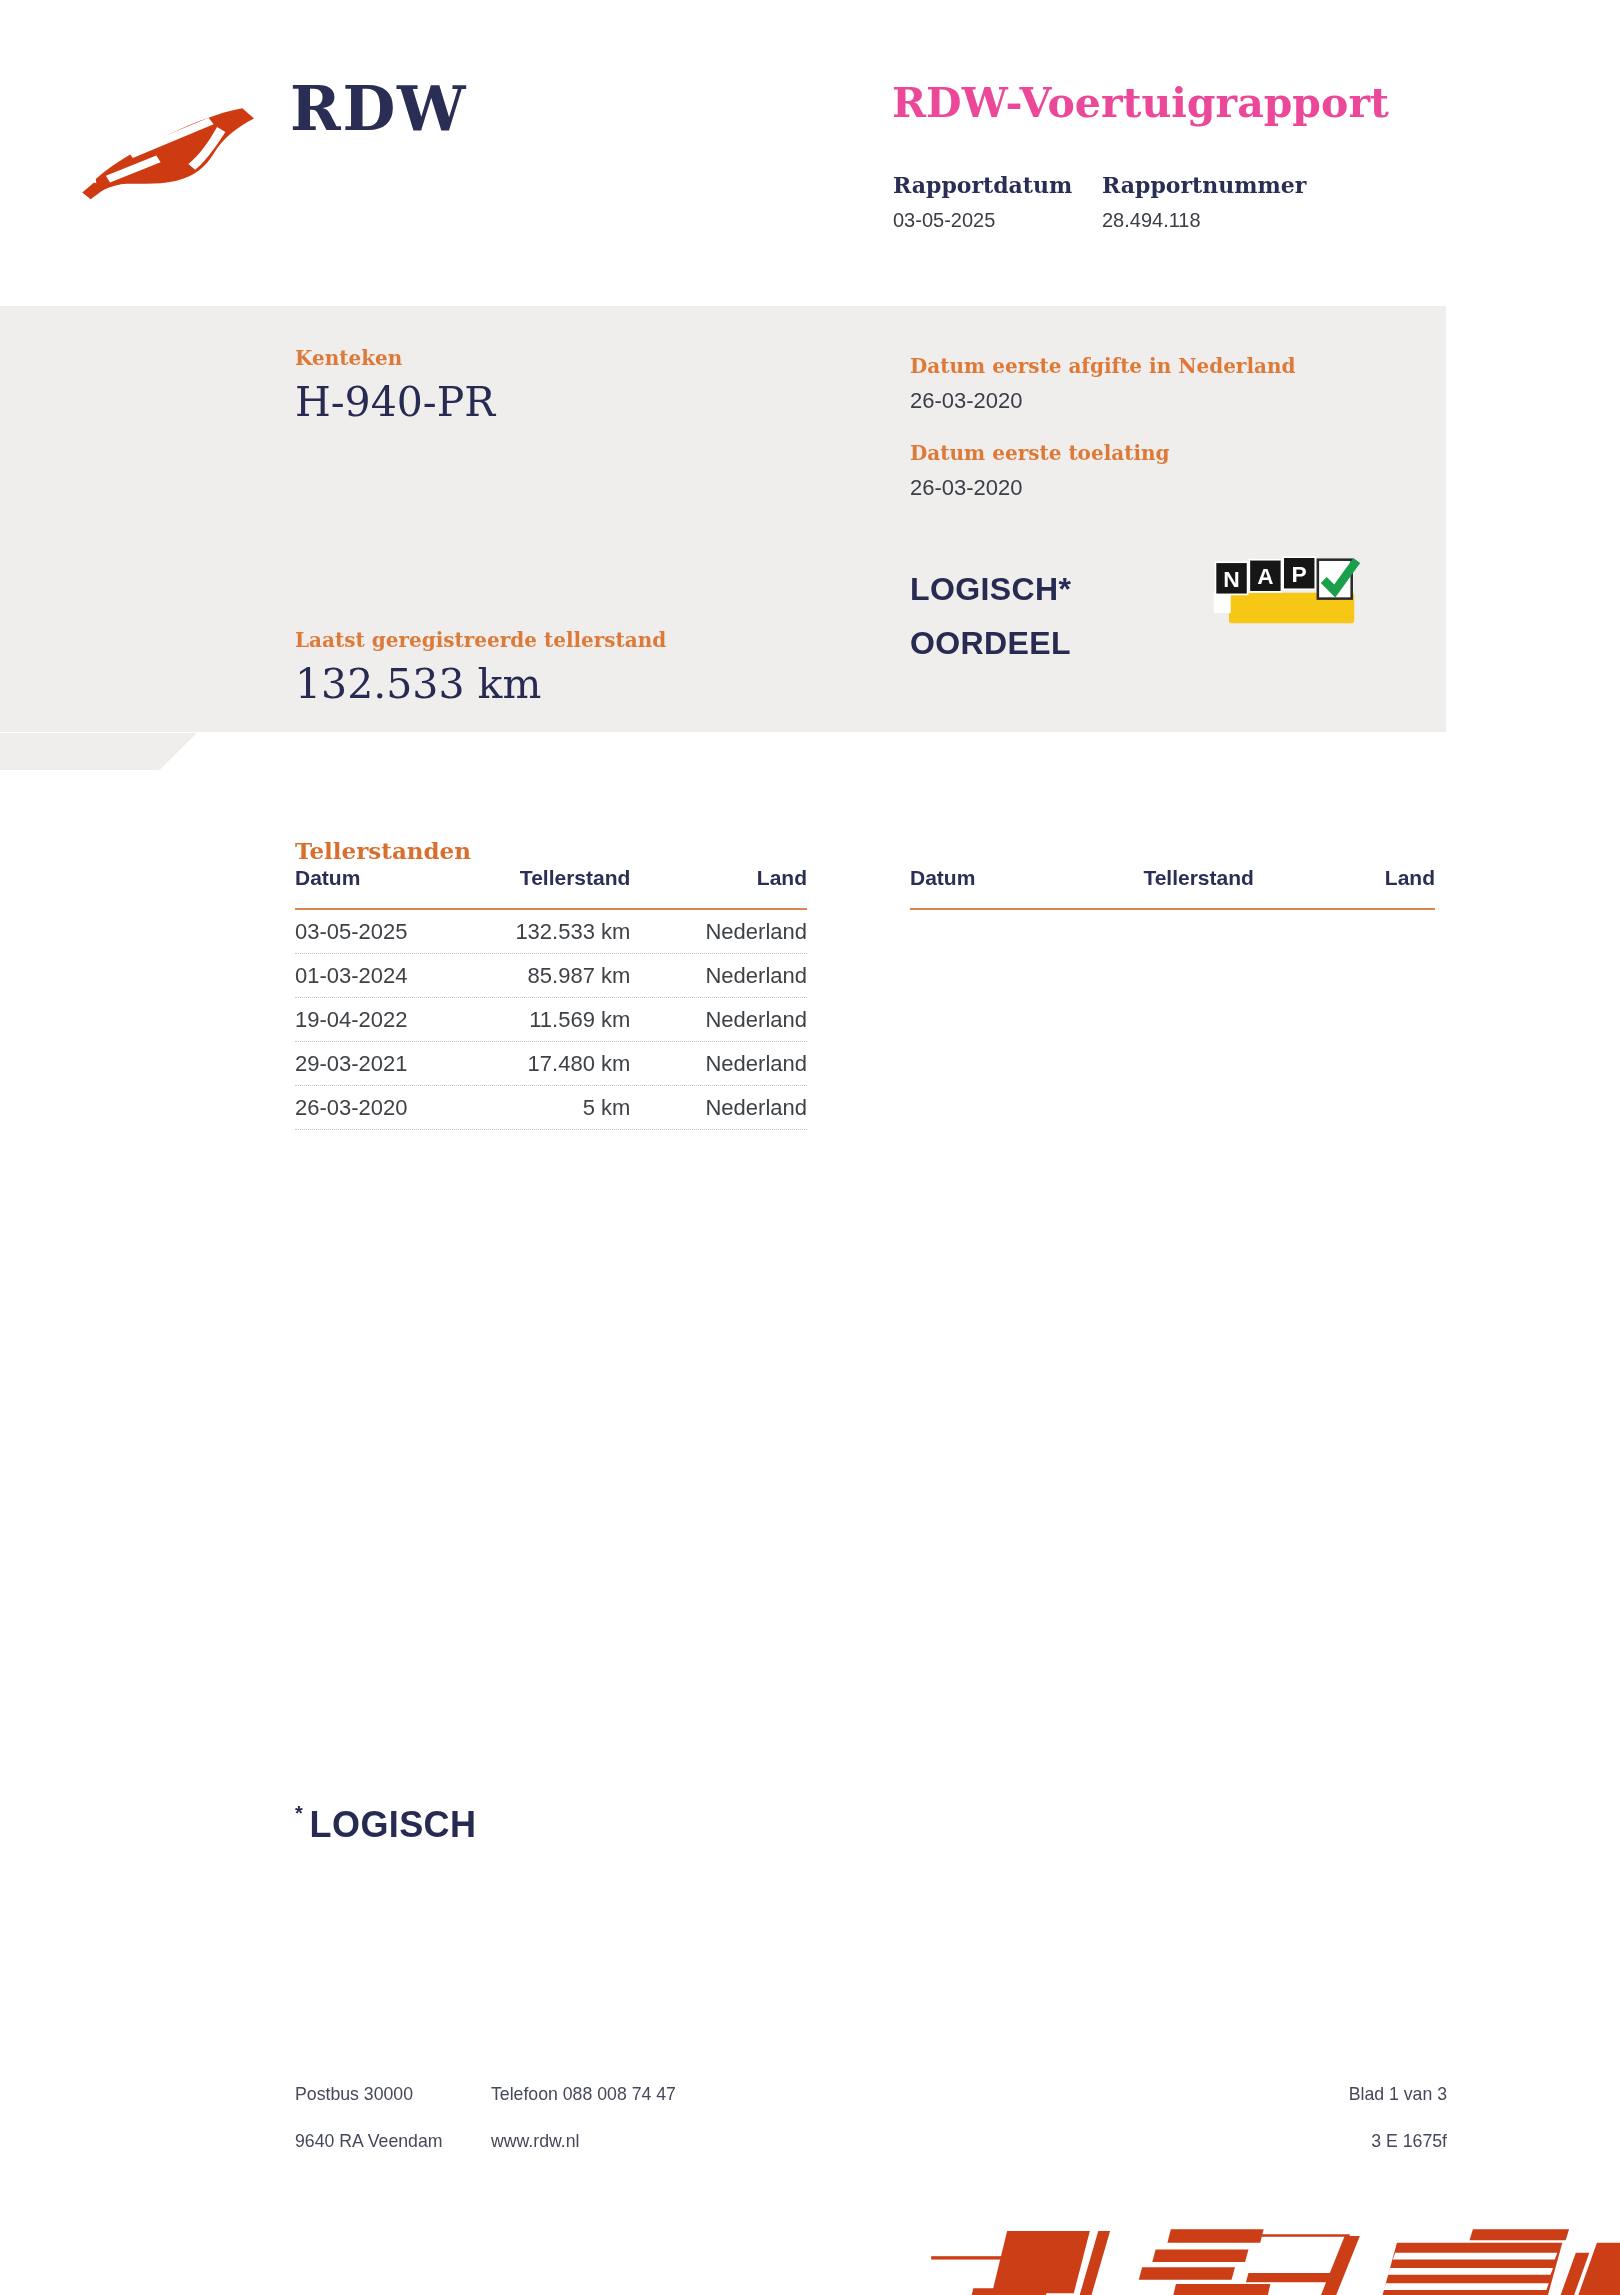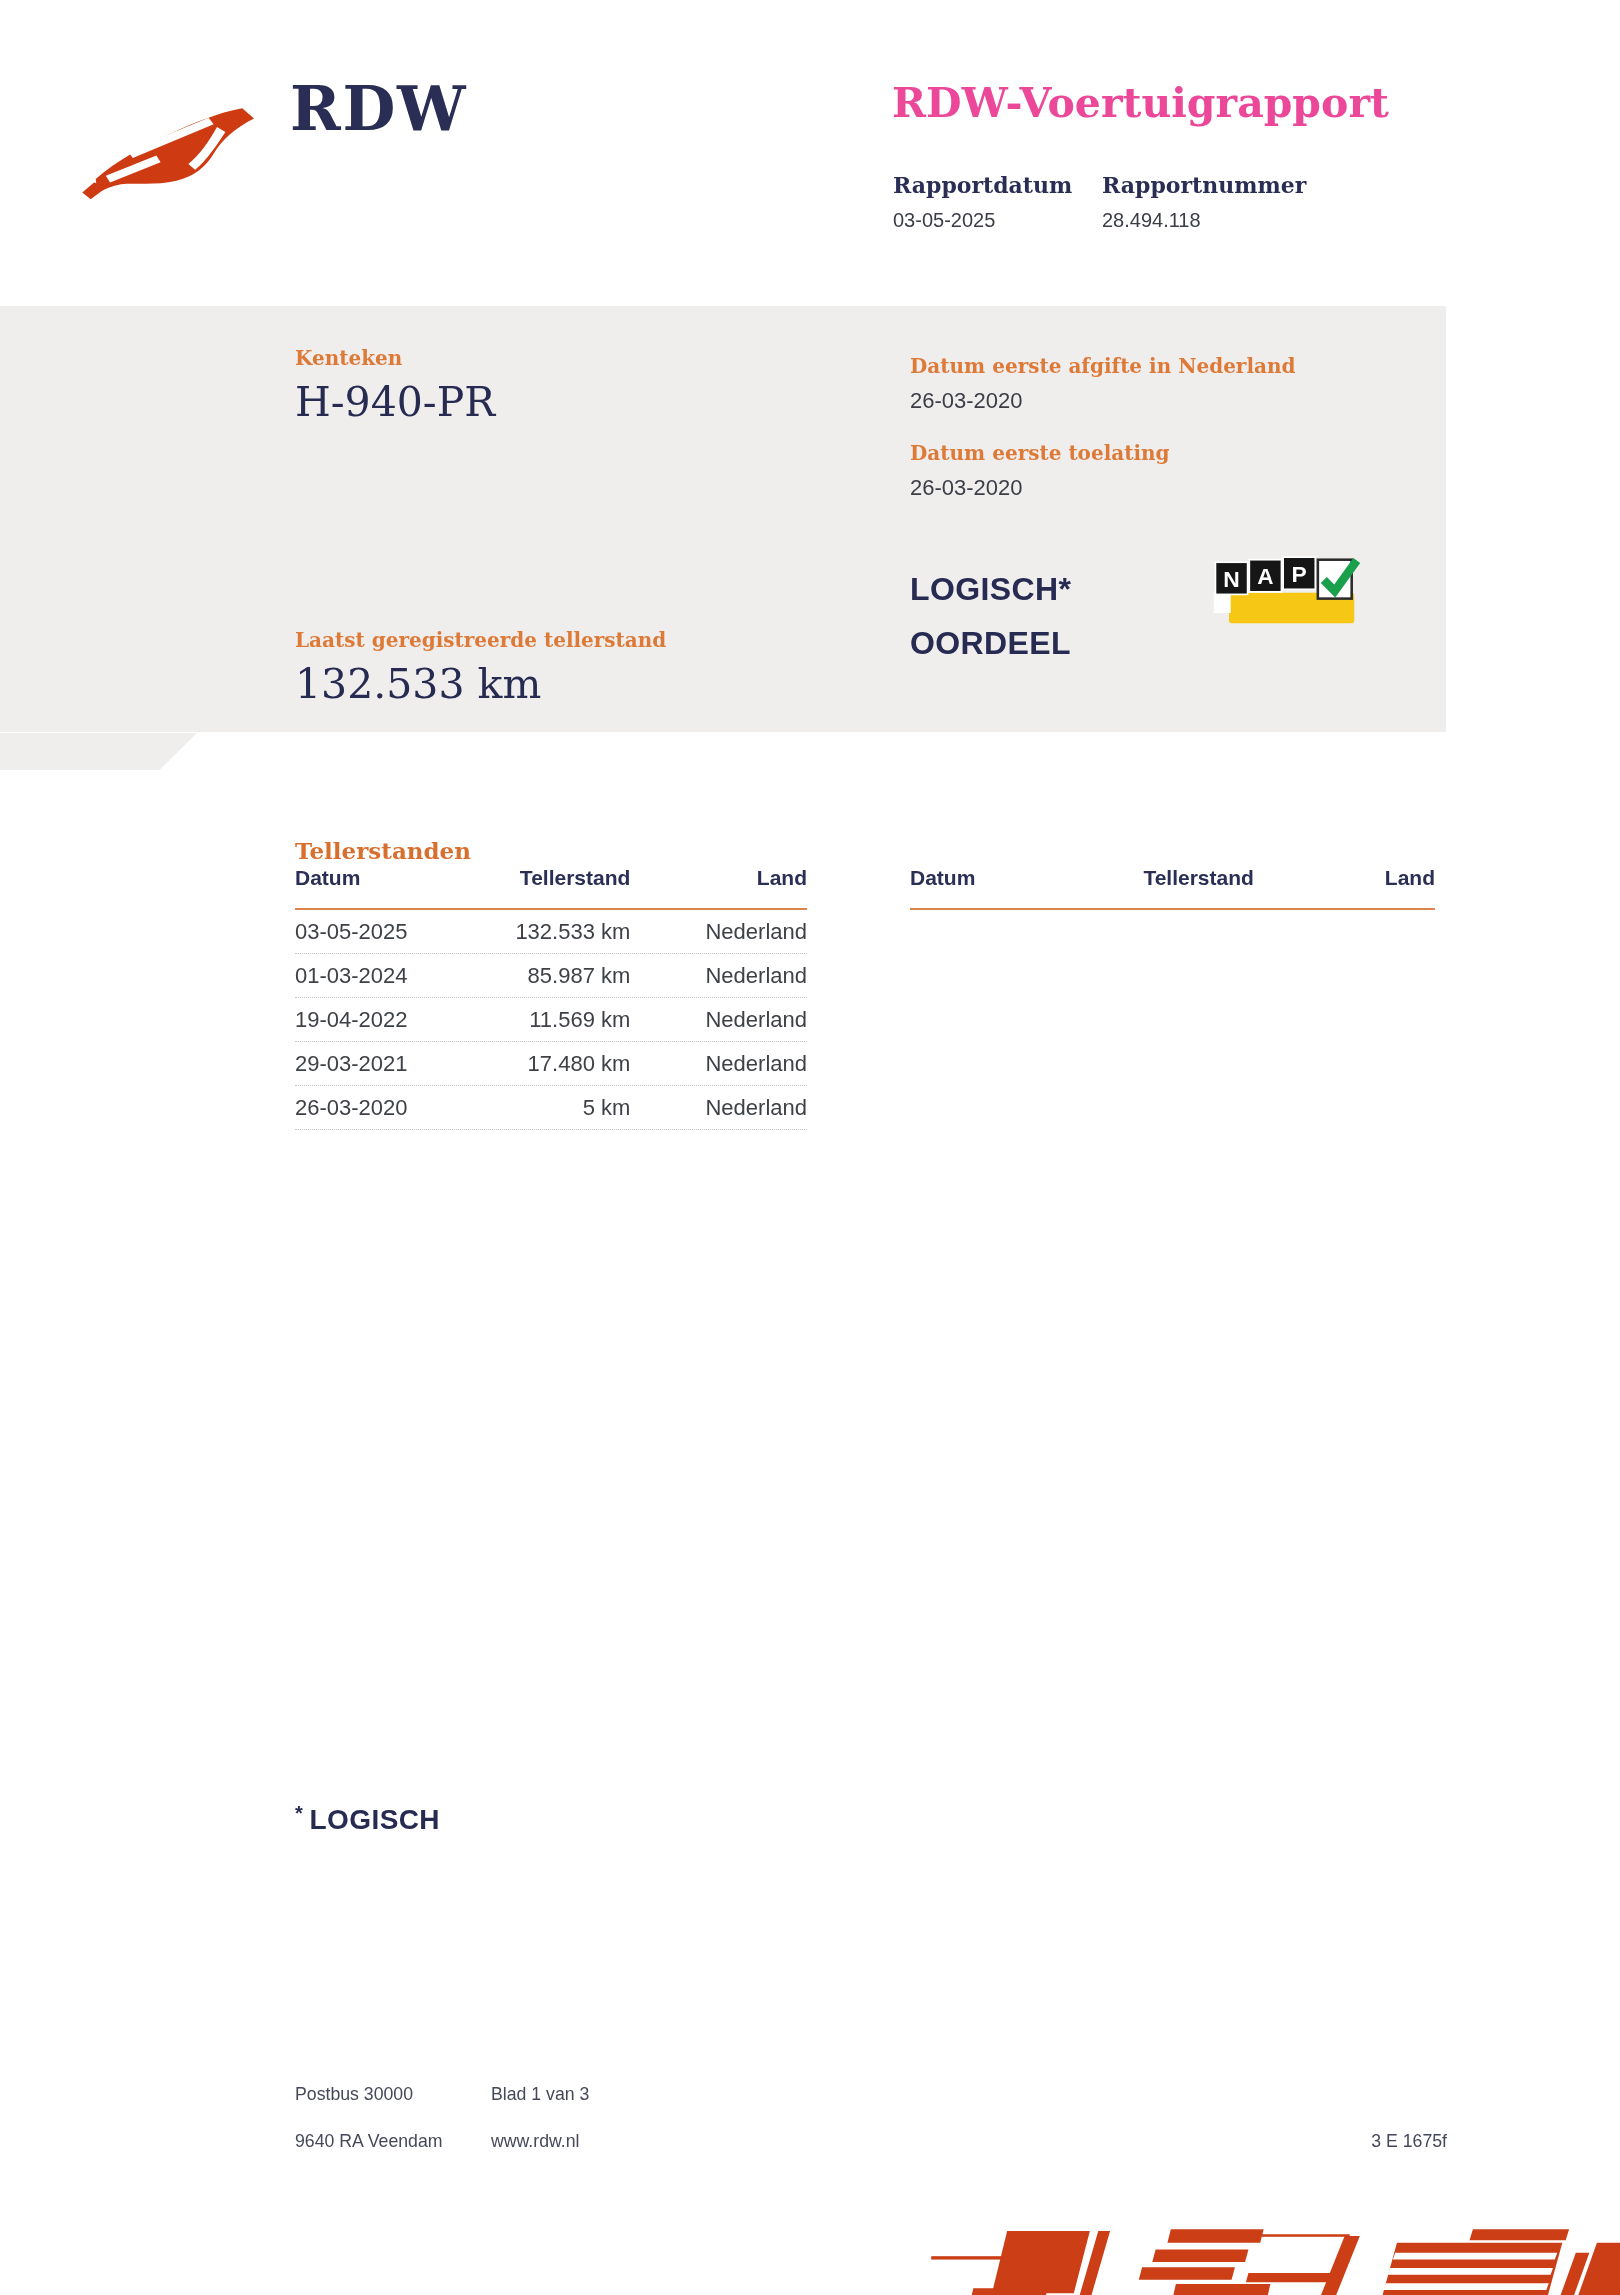--- a/index.html
+++ b/index.html
@@ -76,21 +76,21 @@
   .col-datum { width:38%; text-align:left; }
   .col-tell  { width:27.5%; text-align:right; }
   .col-land  { flex:1; text-align:right; }
 
   
   .footnote-head {
     position:absolute; left:295px; top:1802px; display:flex; align-items:flex-start;
     color:#272b52;
   }
   .footnote-head .ast { font-size:20px; font-weight:bold; margin:0 6.8px 0 0; }
-  .footnote-head .word { font-size:28px; font-weight:bold; letter-spacing:0.4px; margin-top:1.7px; }
+  .footnote-head .word { font-size:36px; font-weight:bold; letter-spacing:0.4px; margin-top:1.7px; }
   .footnote-text {
     position:absolute; left:295px; top:1847px; width:1165px;
     font-size:22px; line-height:40px; color:#df8348;
   }
 
   
   .footer { position:absolute; left:295px; top:2084px; width:1152px; font-size:17.7px; color:#45485a; }
   .footer-row { display:flex; margin-bottom:26px; }
   .footer-row .f1 { width:196px; }
   .footer-row .f2 { flex:1; }
@@ -208,20 +208,21 @@
   </div>
 
   <div class="footnote-head">
     <span class="ast">*</span>
     <span class="word">LOGISCH</span>
   </div>
 
   <div class="footer">
     <div class="footer-row">
       <div class="f1">Postbus 30000</div>
+      <div class="f2">Telefoon 088 008 74 47</div>
       <div class="f3">Blad 1 van 3</div>
     </div>
     <div class="footer-row">
       <div class="f1">9640 RA Veendam</div>
       <div class="f2">www.rdw.nl</div>
       <div class="f3">3 E 1675f</div>
     </div>
   </div>
 
   <svg class="stripes" width="697" height="81" viewBox="0 0 825 96">

